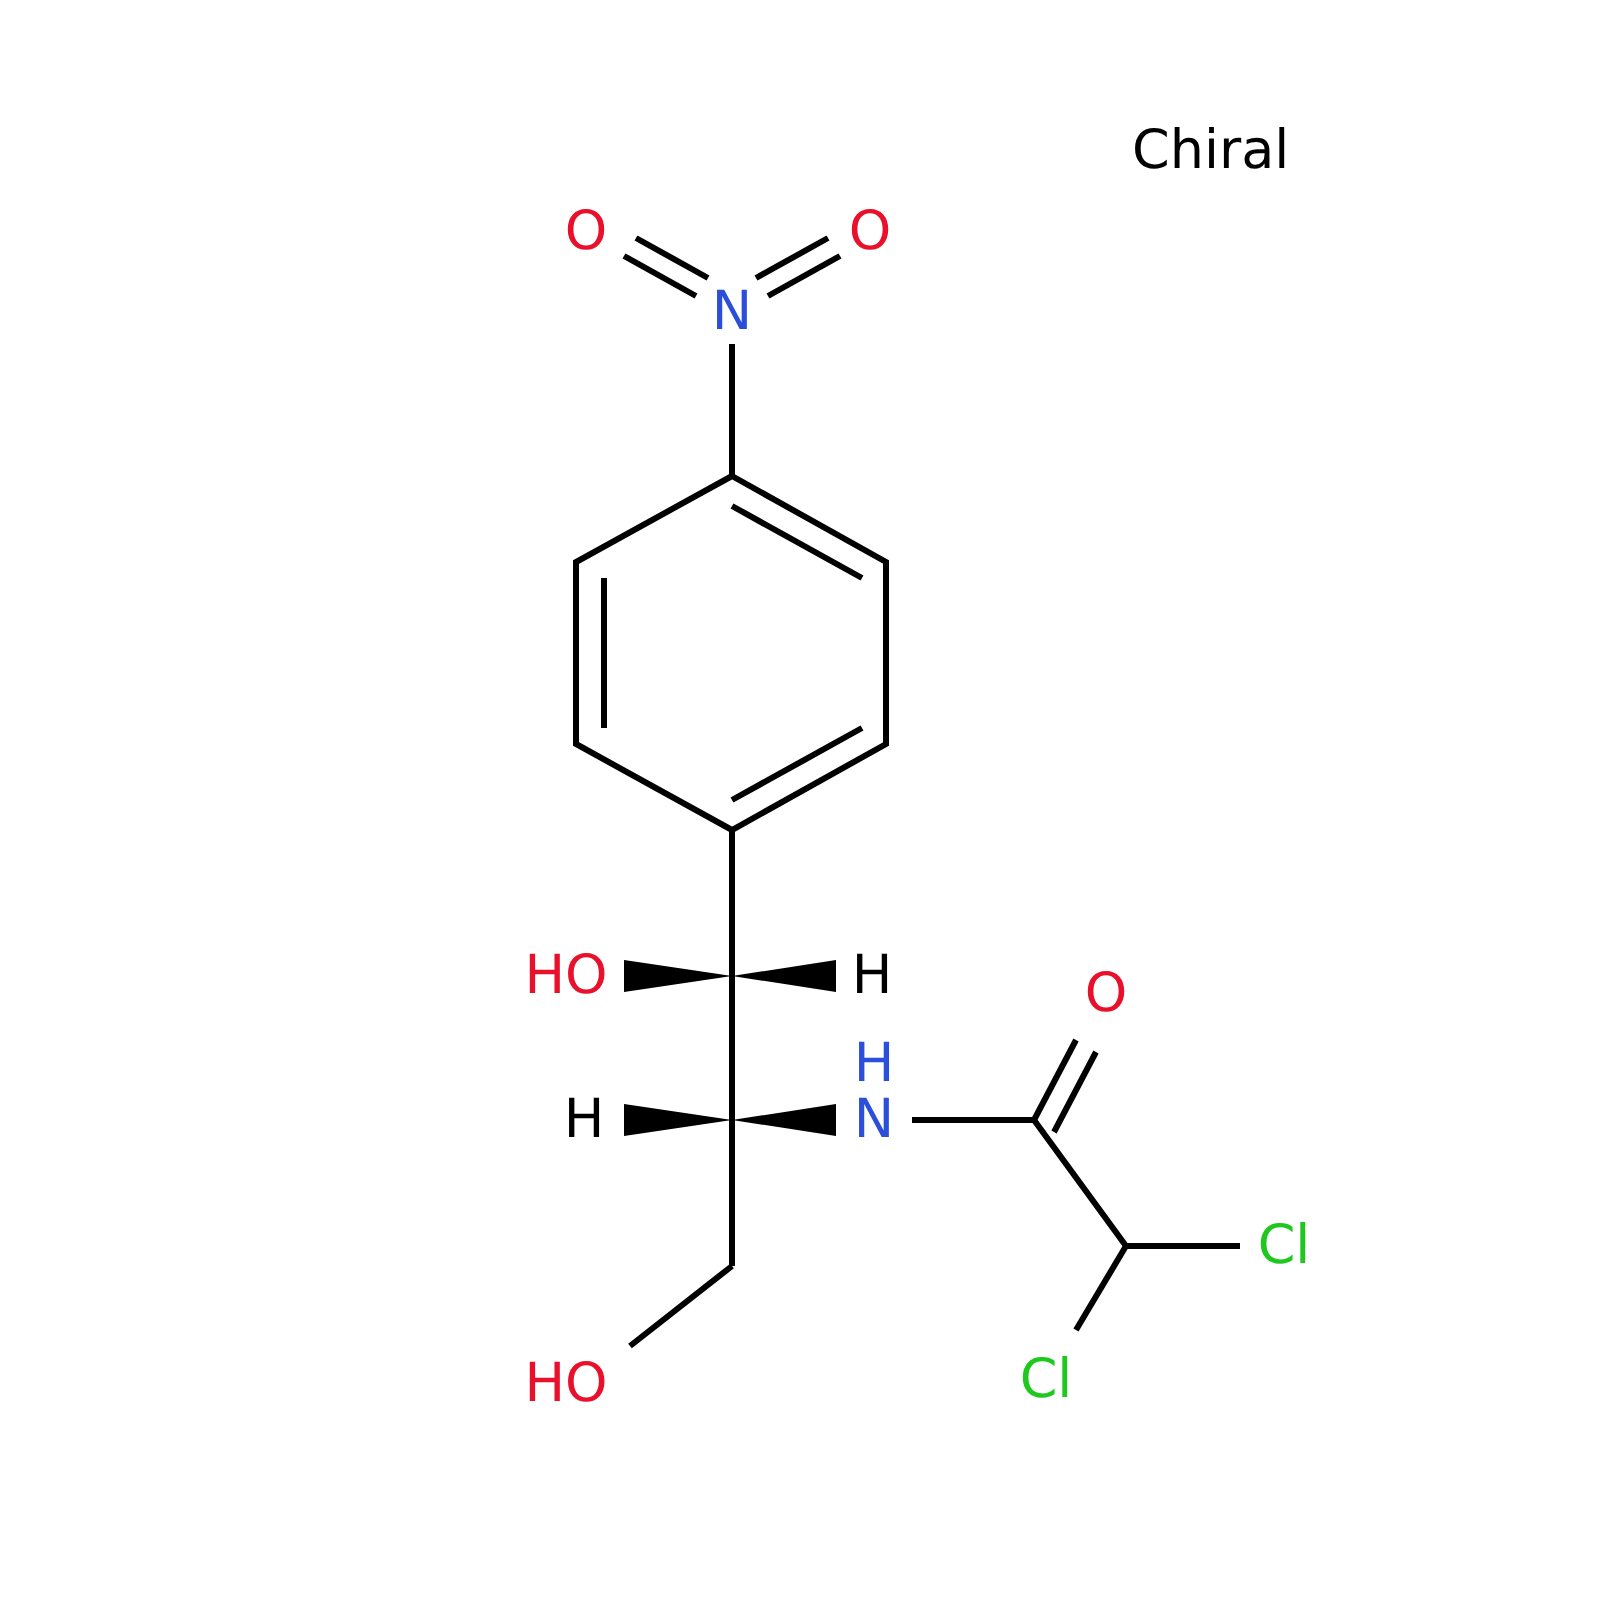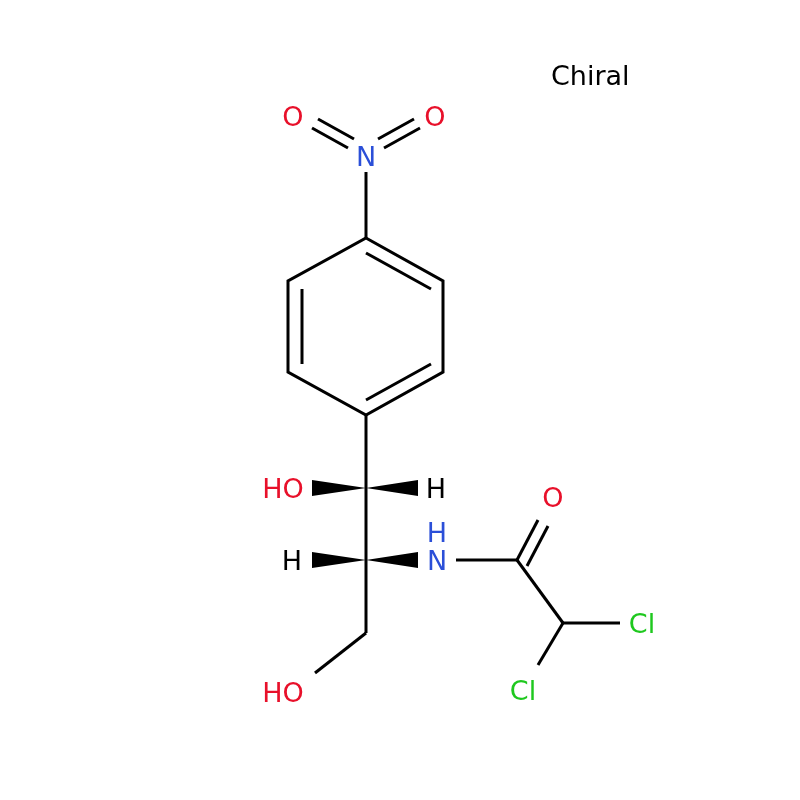--- a/index.html
+++ b/index.html
@@ -1,19 +1,19 @@
 <!DOCTYPE html>
 <html><head>
 <meta charset="utf-8">
 <style>
   html, body { margin:0; padding:0; background:#ffffff; }
   body { width:800px; height:800px; position:relative; overflow:hidden; font-family:"DejaVu Sans", sans-serif; }
   #canvas { position:absolute; left:0; top:0; width:800px; height:800px; }
   .lbl { font-family:"DejaVu Sans", sans-serif; font-size:27px; }
-  .chiral { position:absolute; left:551px; top:60px; font-size:27px; color:#000; font-family:"DejaVu Sans", sans-serif; }
+  .chiral { position:absolute; left:566px; top:60px; font-size:27px; color:#000; font-family:"DejaVu Sans", sans-serif; }
 </style>
 </head>
 <body>
 
 <div class="chiral">Chiral</div>
 
 <svg id="canvas" viewBox="0 0 800 800" xmlns="http://www.w3.org/2000/svg">
   <g stroke="#000" stroke-width="3" fill="none" stroke-linecap="butt">
 
     <line x1="312" y1="128" x2="348" y2="148"></line>

